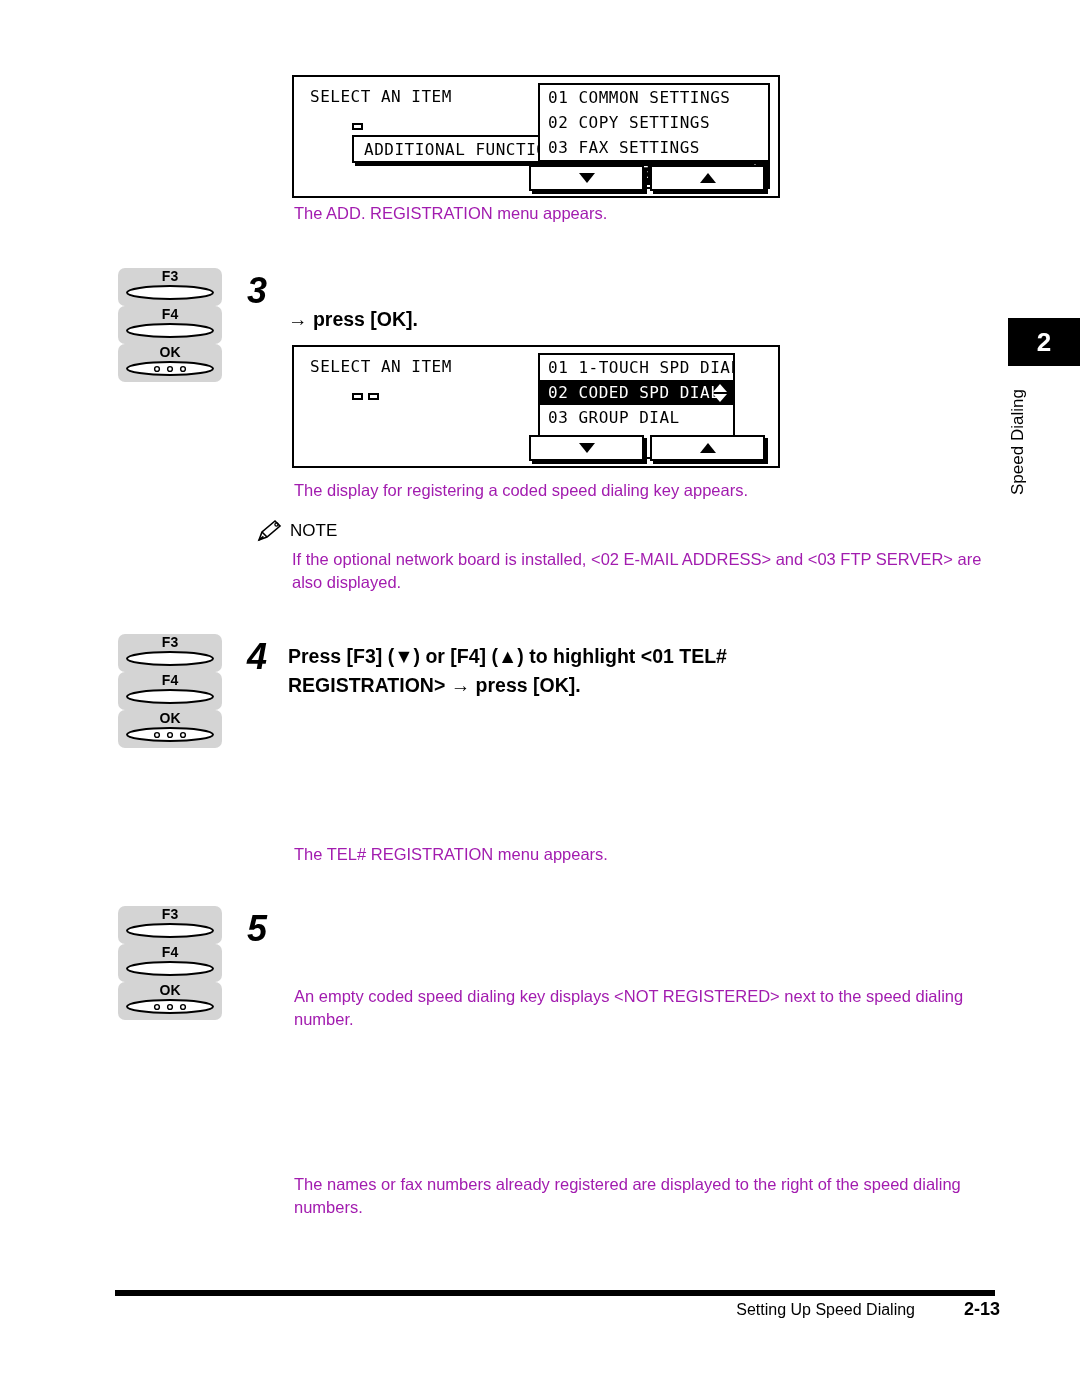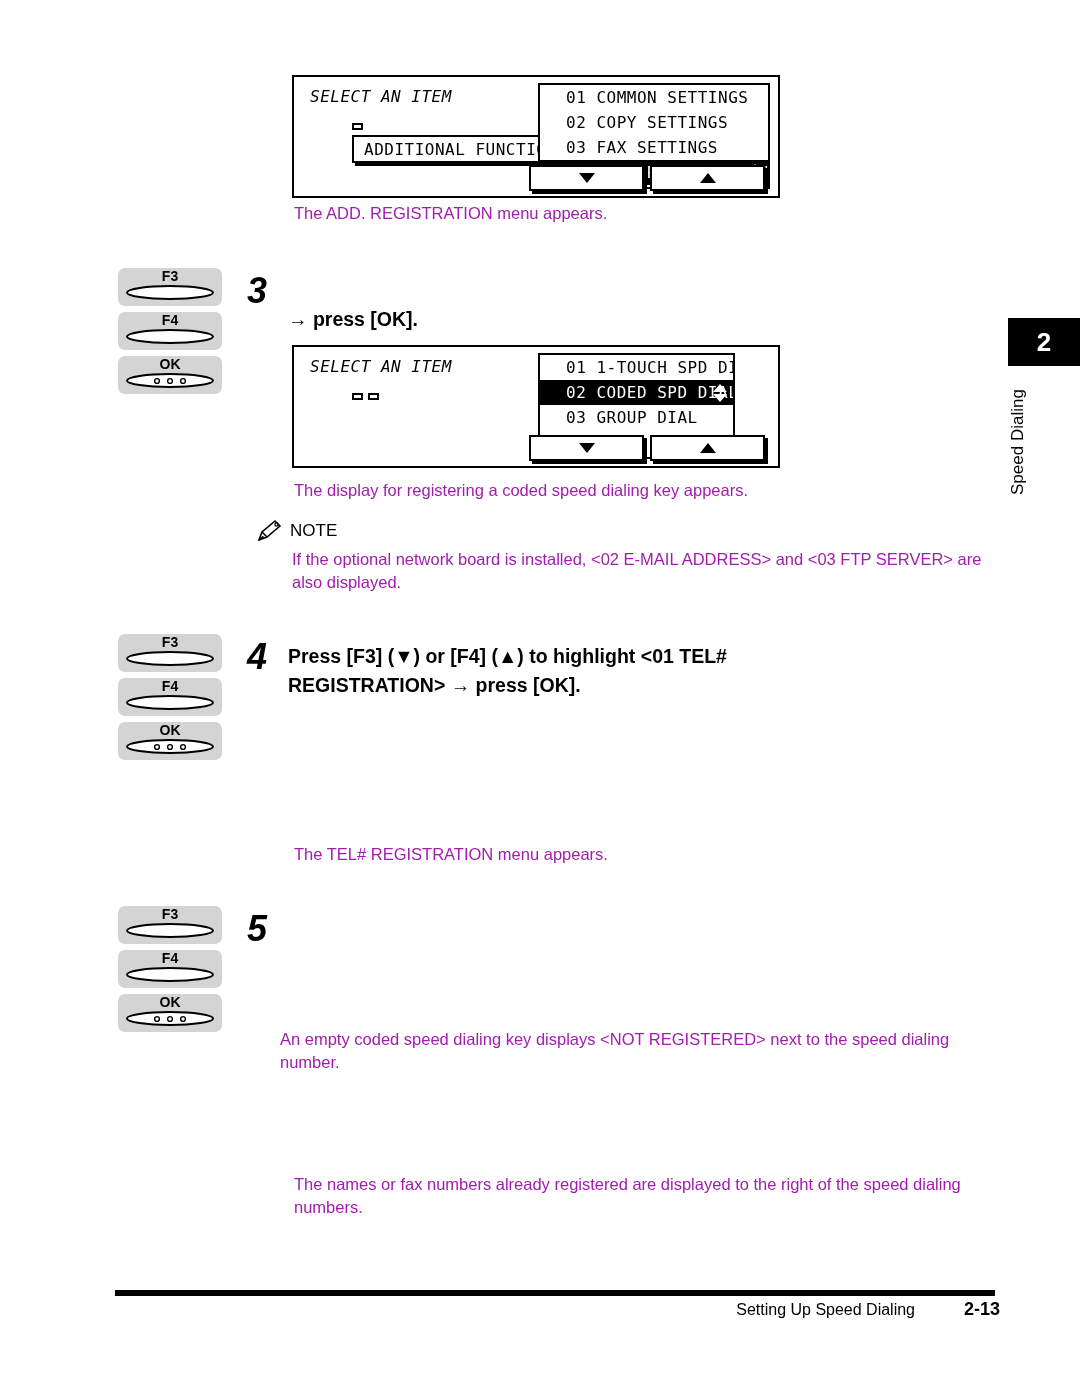--- a/index.html
+++ b/index.html
@@ -24,21 +24,20 @@
     box-sizing: border-box;
   }
   .lcd-title {
     position: absolute;
     left: 16px;
     top: 10px;
     font-family: "DejaVu Sans Mono", monospace;
     font-size: 16px;
     letter-spacing: 0.5px;
     white-space: nowrap;
-    font-style: italic;
   }
   .lcd-level-marks {
     position: absolute;
     display: flex;
     gap: 5px;
   }
   .lcd-level-marks i {
     display: block;
     width: 11px;
     height: 7px;
@@ -67,21 +66,21 @@
     box-sizing: border-box;
     overflow: hidden;
   }
   .lcd-menu-row {
     height: 25px;
     line-height: 25px;
     font-family: "DejaVu Sans Mono", monospace;
     font-size: 16px;
     letter-spacing: 0.5px;
     white-space: nowrap;
-    padding-left: 26px;
+    padding-left: 8px;
     position: relative;
     color: #000;
     background: #fff;
   }
   .lcd-menu-row.sel {
     background: #000;
     color: #fff;
   }
   .lcd-scroll-arrows {
     position: absolute;
@@ -158,21 +157,20 @@
   .keygroup {
     position: absolute;
     width: 104px;
   }
   .key {
     width: 104px;
     height: 38px;
     background: #d4d4d4;
     border-radius: 7px;
     position: relative;
-    margin-bottom: 6px;
     box-sizing: border-box;
   }
   .key-label {
     position: absolute;
     top: 1px;
     left: 0;
     width: 100%;
     text-align: center;
     font-size: 14px;
     font-weight: bold;
@@ -438,21 +436,21 @@
       </svg>
     </div>
   </div>
 </div>
 
 <div class="step-num" style="left:247px; top:911px;">5</div>
 <div class="step-text" style="left:288px; top:914px; width:710px;">
   <br>
 </div>
 
-<div class="caption" style="left:280px; top:985px; width:680px;margin-top:43px;">An empty coded speed dialing key displays &lt;NOT REGISTERED&gt; next to the speed dialing number.</div>
+<div class="caption" style="left:294px; top:985px; width:680px;">An empty coded speed dialing key displays &lt;NOT REGISTERED&gt; next to the speed dialing number.</div>
 
 <div class="caption" style="left:294px; top:1173px; width:680px;">The names or fax numbers already registered are displayed to the right of the speed dialing numbers.</div>
 
 <div class="chapter-tab">2</div>
 <div class="chapter-name">Speed Dialing</div>
 
 <div class="footer-rule"></div>
 <div class="footer-title">Setting Up Speed Dialing</div>
 <div class="footer-page">2-13</div>
 

